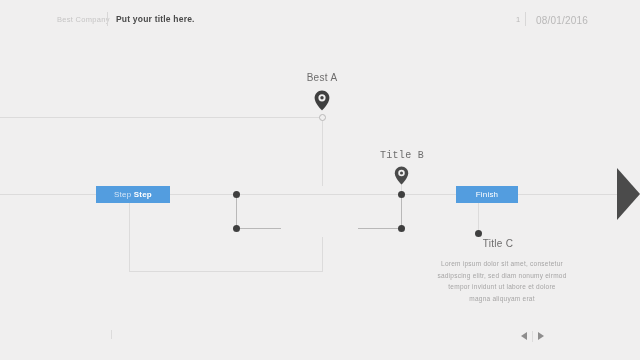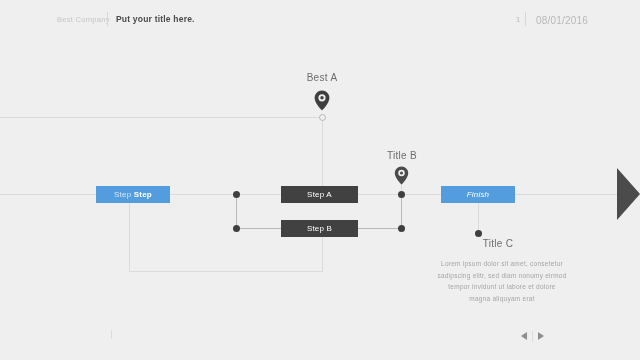--- a/index.html
+++ b/index.html
@@ -220,43 +220,41 @@
   <div class="vline" style="left:322px; top:237px; height:34px;"></div>
 
   <div class="vline" style="left:401px; top:178px; height:16px;"></div>
 
   <div class="vline" style="left:478px; top:203px; height:30px;"></div>
 
   <div class="node blue" style="left:96px; top:186px; width:74px;">
     <span class="lite">Step </span><span class="bold">Step</span>
   </div>
 
-  <div class="node dark" style="left:281px; top:186px; width:77px;">Step A</div>
-
-  <div class="node dark" style="left:281px; top:220px; width:77px;">Step B</div>
-
-  <div class="node blue" style="left:441px; top:186px; width:74px;font-style:italic;">Finish</div>
+
+
+  <div class="node blue" style="left:456px; top:186px; width:62px;">Finish</div>
 
   <div class="dot-hollow" style="left:319px; top:114px;"></div>
   <div class="dot" style="left:233px; top:191px;"></div>
   <div class="dot" style="left:233px; top:225px;"></div>
   <div class="dot" style="left:398px; top:191px;"></div>
   <div class="dot" style="left:398px; top:225px;"></div>
   <div class="dot" style="left:475px; top:230px;"></div>
 
   <div class="marker-title" style="left:282px; top:72px; width:80px;">Best A</div>
   <div class="pin" style="left:314px; top:90px;">
     <svg width="16" height="21" viewBox="0 0 16 21">
       <path d="M8 0.6 C3.9 0.6 0.6 3.9 0.6 8 C0.6 13.4 8 20.4 8 20.4 C8 20.4 15.4 13.4 15.4 8 C15.4 3.9 12.1 0.6 8 0.6 Z" fill="#3f3f3f"></path>
       <circle cx="8" cy="7.8" r="3.6" fill="#f0efef"></circle>
       <circle cx="8" cy="7.8" r="1.7" fill="#3f3f3f"></circle>
     </svg>
   </div>
 
-  <div class="marker-title" style="left:362px; top:150px; width:80px;">Title B</div>
+  <div class="marker-title" style="left:362px; top:150px; width:80px;font-family:Liberation Mono, monospace;">Title B</div>
   <div class="pin" style="left:394px; top:166px;">
     <svg width="15" height="19" viewBox="0 0 16 21">
       <path d="M8 0.6 C3.9 0.6 0.6 3.9 0.6 8 C0.6 13.4 8 20.4 8 20.4 C8 20.4 15.4 13.4 15.4 8 C15.4 3.9 12.1 0.6 8 0.6 Z" fill="#4a4a4a"></path>
       <circle cx="8" cy="7.8" r="3.6" fill="#f0efef"></circle>
       <circle cx="8" cy="7.8" r="1.7" fill="#4a4a4a"></circle>
     </svg>
   </div>
 
   <div class="marker-title" style="left:458px; top:238px; width:80px;">Title C</div>
 

